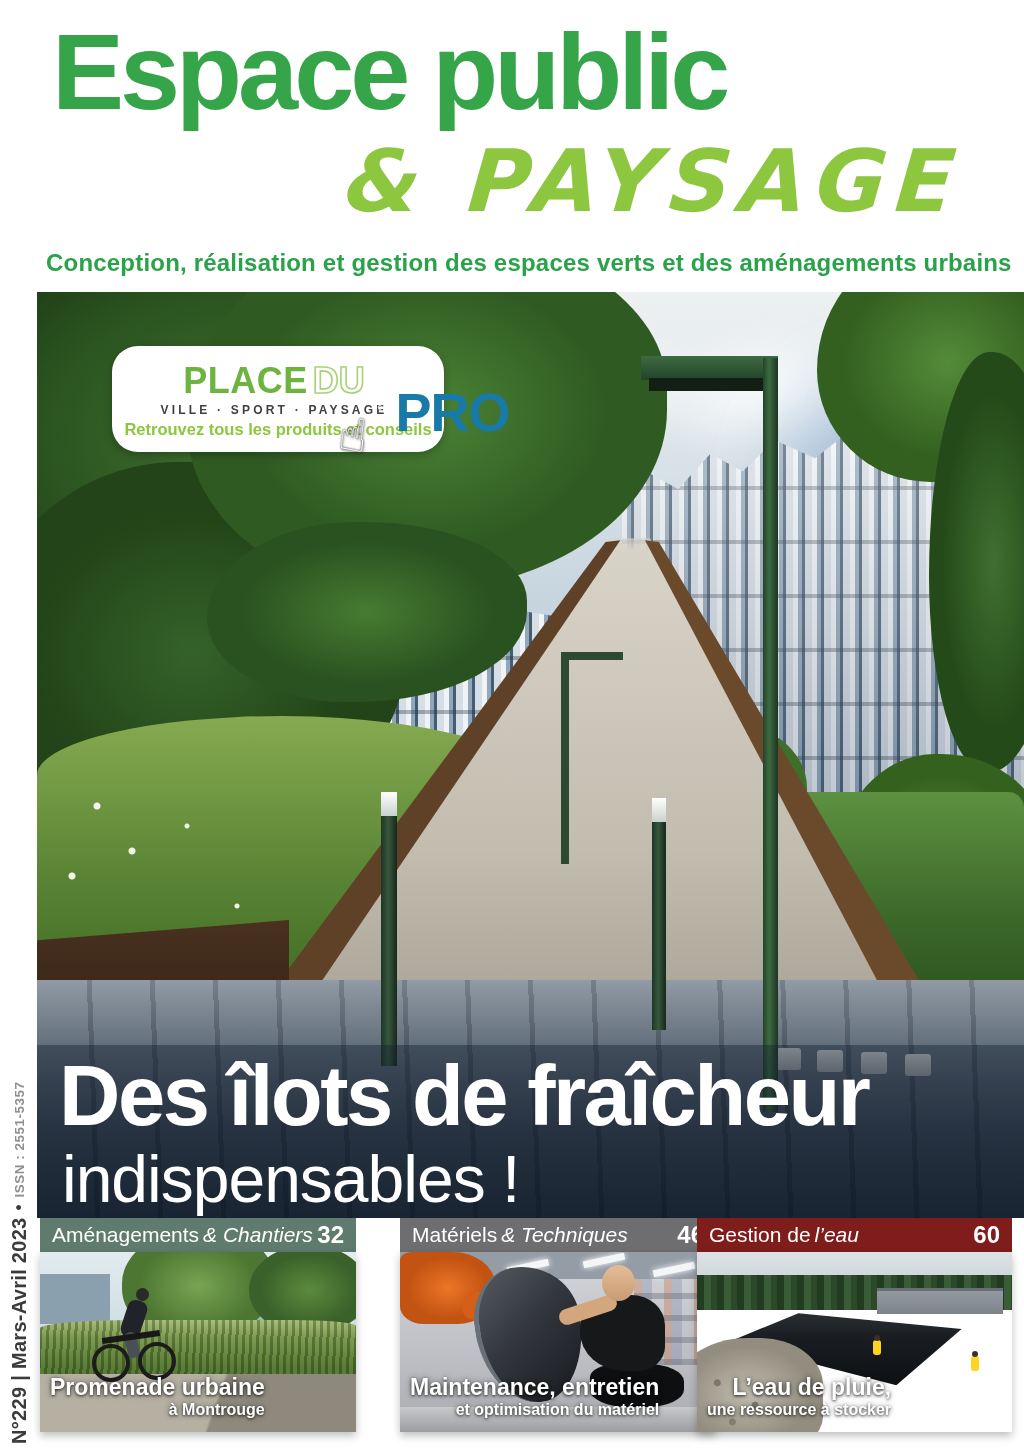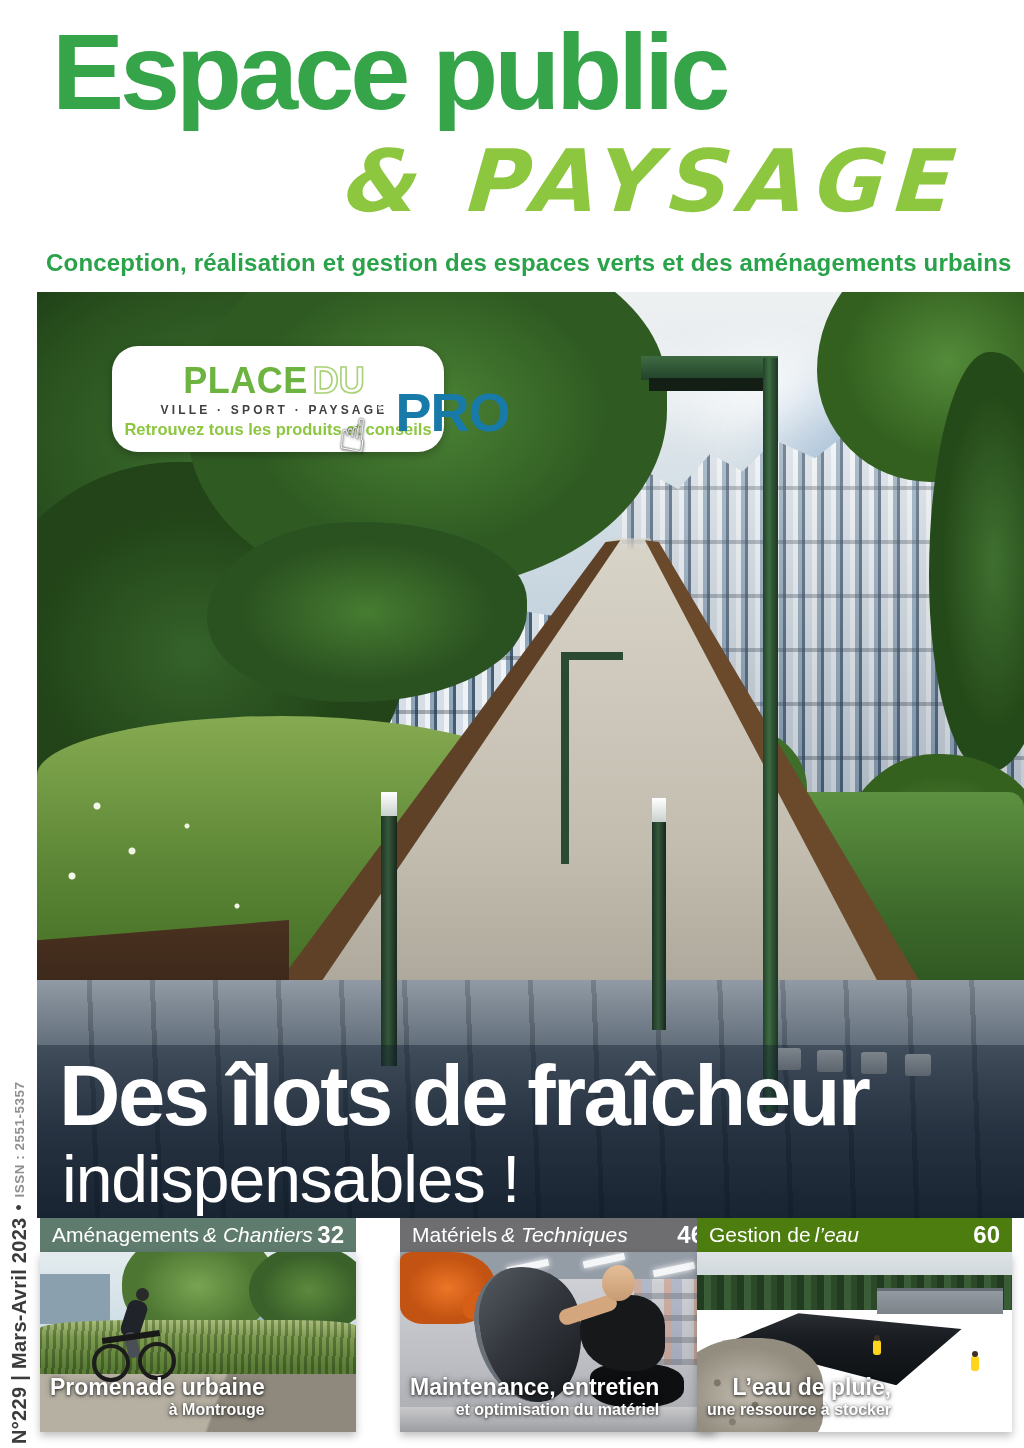--- a/index.html
+++ b/index.html
@@ -115,21 +115,21 @@
   .overlay{left:0;bottom:0;width:987px;height:173px;
         background:linear-gradient(180deg,rgba(18,31,47,.42),rgba(13,24,38,.72));}
   .hl1{left:22px;top:2px;font-size:85px;font-weight:800;color:#fff;letter-spacing:-2.5px;white-space:nowrap;}
   .hl2{left:25px;top:96px;font-size:66px;font-weight:400;color:#fff;letter-spacing:-1px;white-space:nowrap;}
 
   
   .card{position:absolute;top:1218px;width:316px;height:214px;background:#fff;}
   .card.c1{left:40px;} .card.c2{left:368px;margin-left:32px;} .card.c3{left:697px;width:315px;}
   .card-header{position:absolute;left:0;top:0;width:100%;height:34px;display:flex;
         align-items:center;justify-content:space-between;box-sizing:border-box;padding:0 12px;}
-  .hdr1{background:#5e7b6e;} .hdr2{background:#6e6e70;} .hdr3{background:#4d7c0f;}
+  .hdr1{background:#5e7b6e;} .hdr2{background:#6e6e70;} .hdr3{background:#7f1d1d;}
   .sec{color:#fff;font-size:21px;font-weight:400;white-space:nowrap;}
   .sec i{font-style:italic;margin-left:4px;}
   .pagenum{color:#fff;font-size:24px;font-weight:700;}
   .card-img{position:absolute;left:0;top:34px;width:100%;height:180px;overflow:hidden;
         box-shadow:0 4px 8px rgba(0,0,0,.25);}
   .card-img *{position:absolute;}
   .caption{left:10px;bottom:12px;z-index:9;color:#fff;line-height:1.18;
         text-shadow:0 1px 3px rgba(0,0,0,.75),0 0 6px rgba(0,0,0,.4);text-align:right;}
   .cap1{position:static;font-size:23px;font-weight:700;}
   .cap2{position:static;font-size:16px;font-weight:700;}

